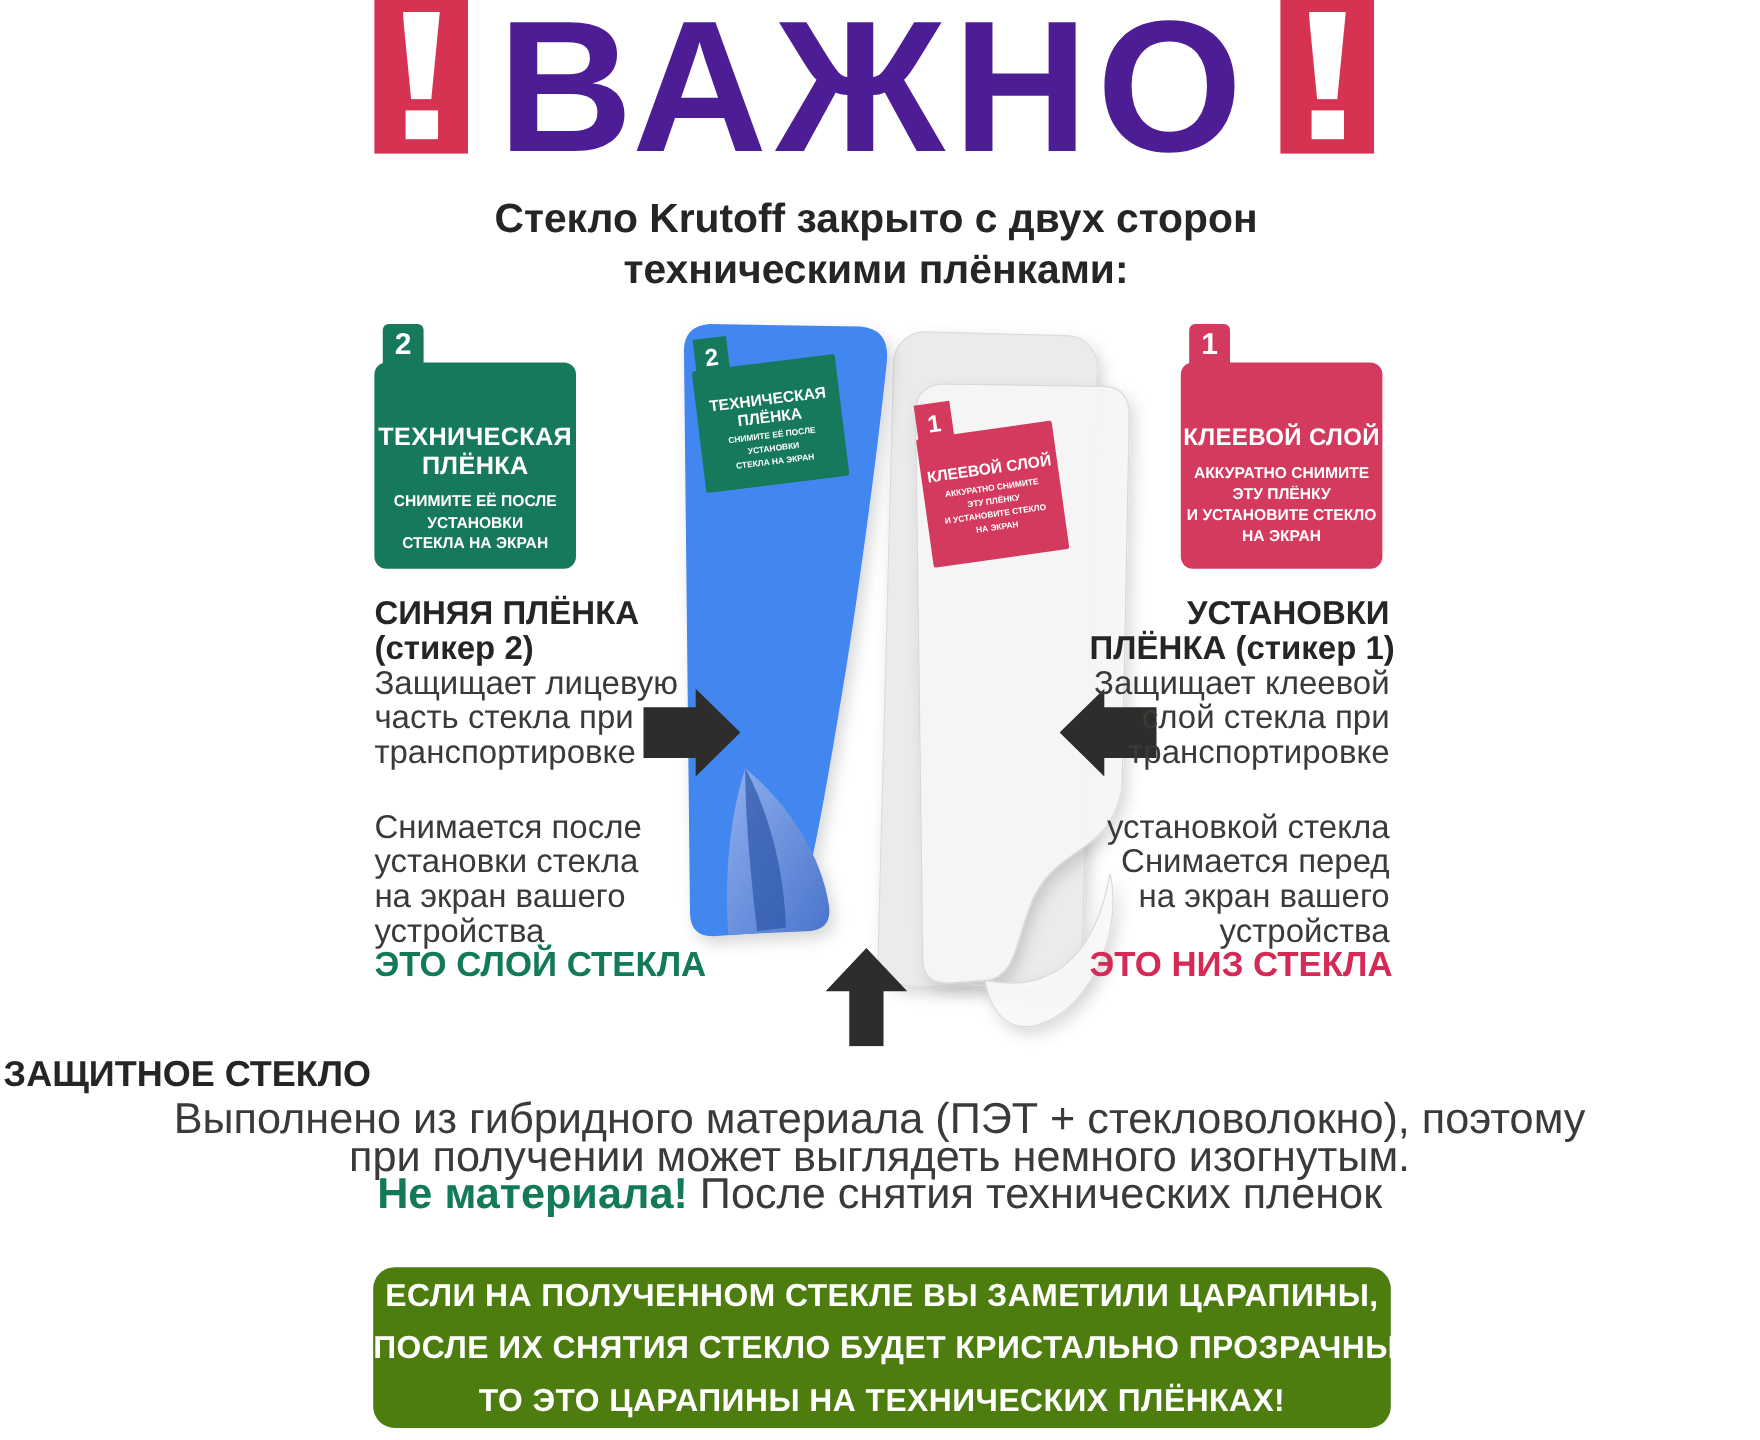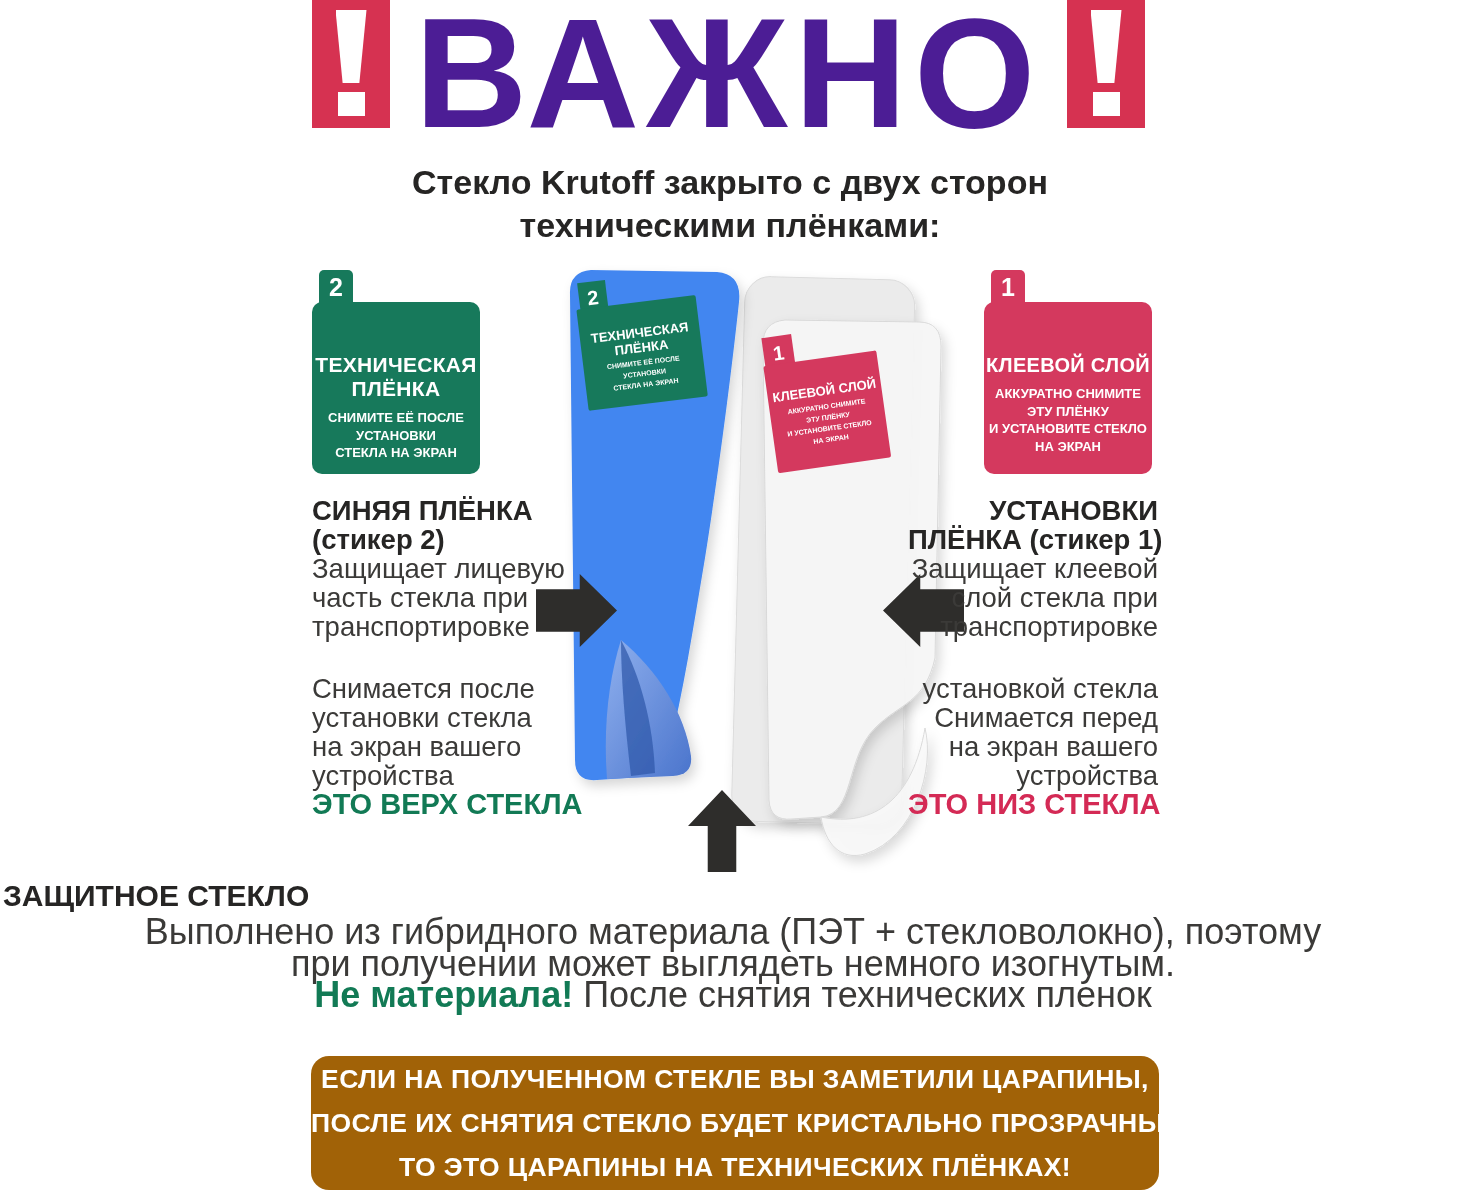--- a/index.html
+++ b/index.html
@@ -56,21 +56,21 @@
   
   .glass-h{position:absolute;top:879px;left:3px;width:1460px;text-align:left;
         font-size:30px;font-weight:bold;color:#262524;}
   .glass-p{position:absolute;top:916px;left:3px;width:1460px;text-align:center;
         font-size:36px;line-height:31.5px;color:#3b3a38;}
   .glass-p div{white-space:nowrap;}
   .glass-p .hlg{color:#127a55;font-weight:bold;}
 
   
   .banner{position:absolute;left:311px;top:1056px;width:848px;height:134px;
-        background:#a16207;border-radius:18px;display:flex;flex-direction:column;
+        background:#4d7c0f;border-radius:18px;display:flex;flex-direction:column;
         justify-content:center;text-align:center;color:#fff;font-weight:bold;
         font-size:26.5px;line-height:44px;letter-spacing:.4px;}
   .banner div{white-space:nowrap;}
 
   
   .films-svg{position:absolute;left:545px;top:258px;width:420px;height:622px;}
   svg{font-family:"Liberation Sans","DejaVu Sans",sans-serif;}
 </style>
 </head>
 <body>
@@ -180,21 +180,21 @@
     <div class="h">СИНЯЯ ПЛЁНКА</div>
     <div class="h">(стикер 2)</div>
     <div>Защищает лицевую</div>
     <div>часть стекла при</div>
     <div>транспортировке</div>
     <div class="gap"></div>
     <div>Снимается после</div>
     <div>установки стекла</div>
     <div>на экран вашего</div>
     <div>устройства</div>
-    <div class="hl hl-green">ЭТО ВЕРХ СТЕКЛА</div>
+    <div class="hl hl-green">ЭТО СЛОЙ СТЕКЛА</div>
   </div>
 
   <div class="col col-right">
     <div class="h">УСТАНОВКИ</div>
     <div class="h">ПЛЁНКА (стикер 1)</div>
     <div>Защищает клеевой</div>
     <div>слой стекла при</div>
     <div>транспортировке</div>
     <div class="gap"></div>
     <div>установкой стекла</div>

